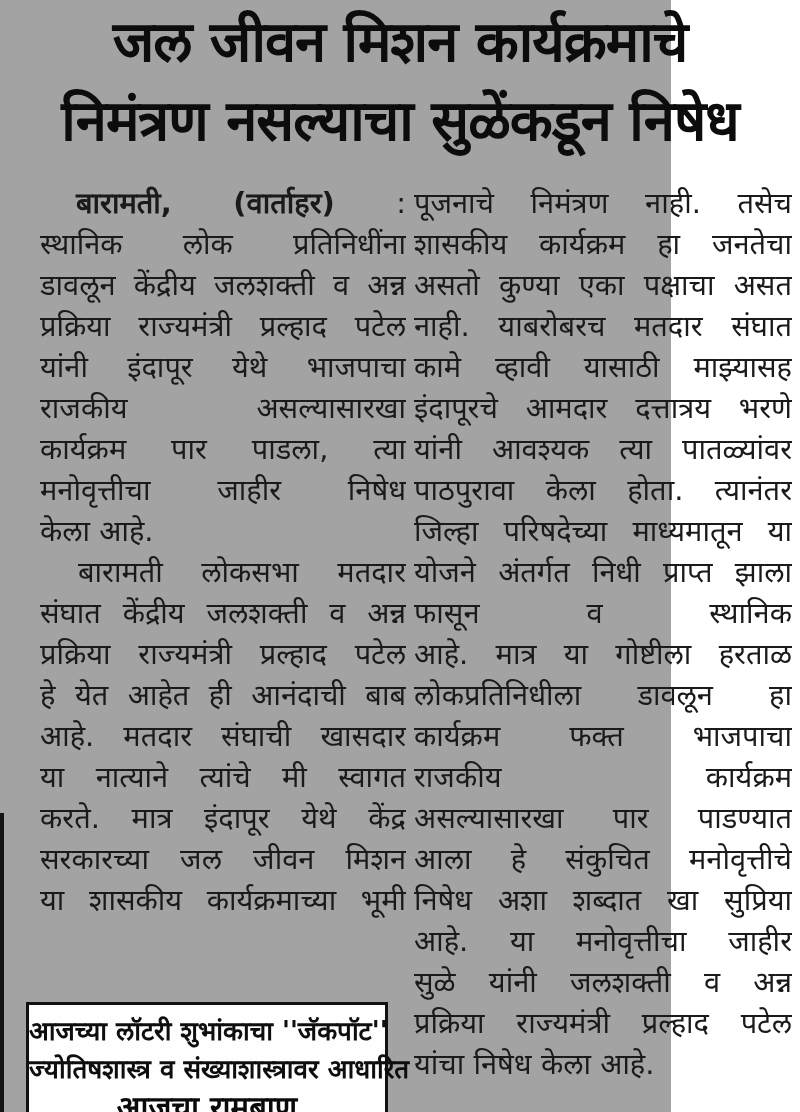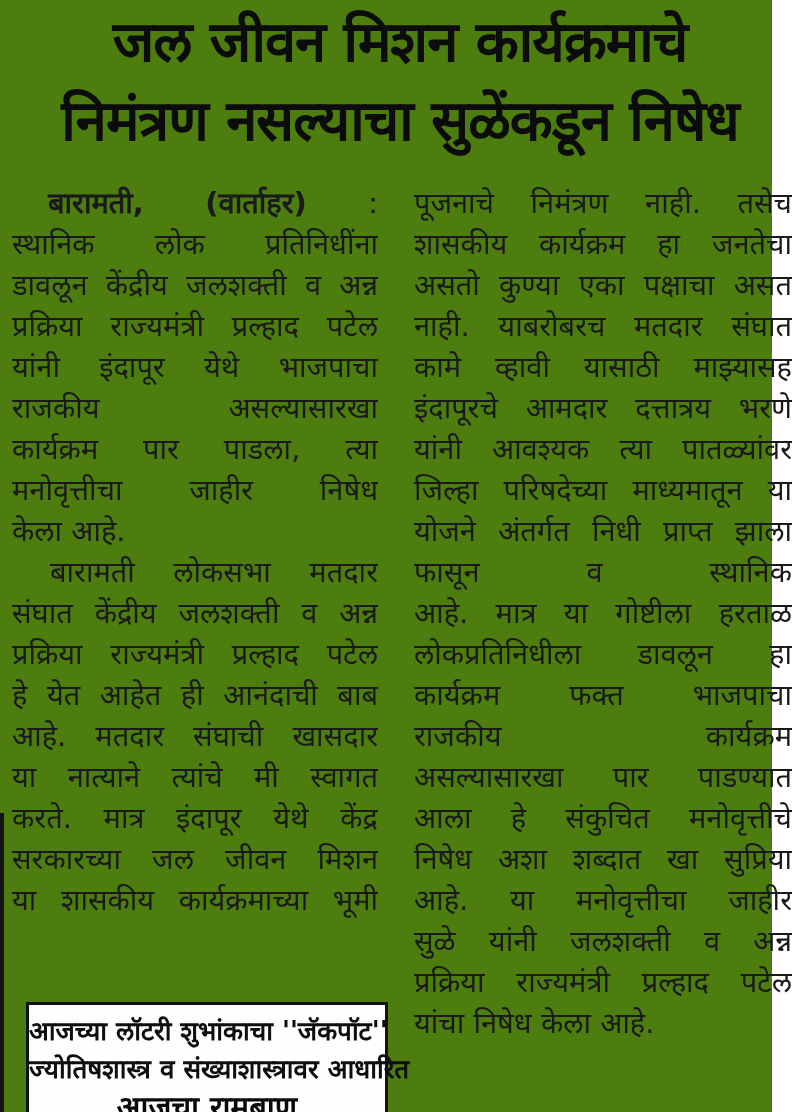--- a/index.html
+++ b/index.html
@@ -4,22 +4,22 @@
 <style>
   html, body { margin: 0; padding: 0; }
   body {
     width: 800px; height: 1112px;
     background: #ffffff;
     font-family: "DejaVu Sans", "Liberation Sans", sans-serif;
     overflow: hidden;
   }
   .page {
     position: relative;
-    width: 772px; height: 1112px;
-    background: #4d7c0f;
+    width: 671px; height: 1112px;
+    background: #a3a3a3;
     color: #161616;
   }
   
   .headline {
     position: absolute;
     top: 2px; left: 0; width: 800px;
     text-align: center;
     font-weight: 700;
     font-size: 56px;
     line-height: 79px;
@@ -27,21 +27,21 @@
     letter-spacing: -1px;
   }
   
   .column {
     position: absolute;
     top: 183px;
     font-size: 29px;
     line-height: 41px;
     color: #1a1a1a;
   }
-  .col-left  { left: 12px;  width: 366px; }
+  .col-left  { left: 40px;  width: 366px; }
   .col-right { left: 414px; width: 378px; }
   .jline {
     text-align: justify;
     text-align-last: justify;
     white-space: normal;
     height: 41px;
     overflow: hidden;
   }
   .jline.para-end { text-align-last: left; }
   .jline.indent { text-indent: 38px; }
@@ -122,20 +122,21 @@
   </div>
 
   <div class="column col-right">
     <div class="jline">पूजनाचे निमंत्रण नाही. तसेच</div>
     <div class="jline">शासकीय कार्यक्रम हा जनतेचा</div>
     <div class="jline">असतो कुण्या एका पक्षाचा असत</div>
     <div class="jline">नाही. याबरोबरच मतदार संघात</div>
     <div class="jline">कामे व्हावी यासाठी माझ्यासह</div>
     <div class="jline">इंदापूरचे आमदार दत्तात्रय भरणे</div>
     <div class="jline">यांनी आवश्यक त्या पातळ्यांवर</div>
+    <div class="jline">पाठपुरावा केला होता. त्यानंतर</div>
     <div class="jline">जिल्हा परिषदेच्या माध्यमातून या</div>
     <div class="jline">योजने अंतर्गत निधी प्राप्त झाला</div>
     <div class="jline">फासून व स्थानिक</div>
     <div class="jline">आहे. मात्र या गोष्टीला हरताळ</div>
     <div class="jline">लोकप्रतिनिधीला डावलून हा</div>
     <div class="jline">कार्यक्रम फक्त भाजपाचा</div>
     <div class="jline">राजकीय कार्यक्रम</div>
     <div class="jline">असल्यासारखा पार पाडण्यात</div>
     <div class="jline">आला हे संकुचित मनोवृत्तीचे</div>
     <div class="jline">निषेध अशा शब्दात खा सुप्रिया</div>

